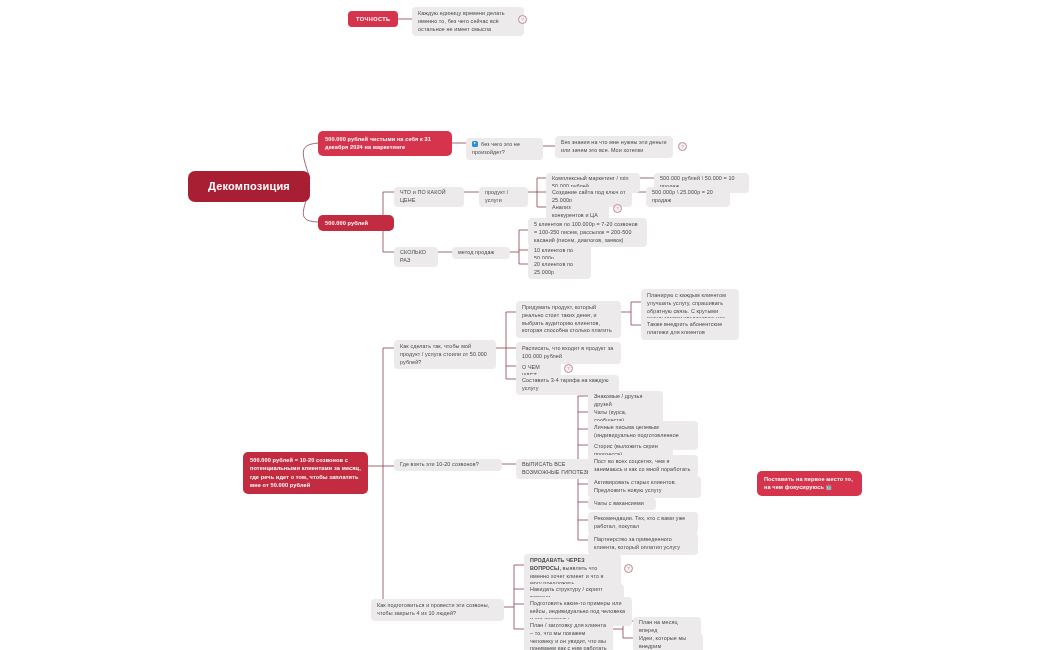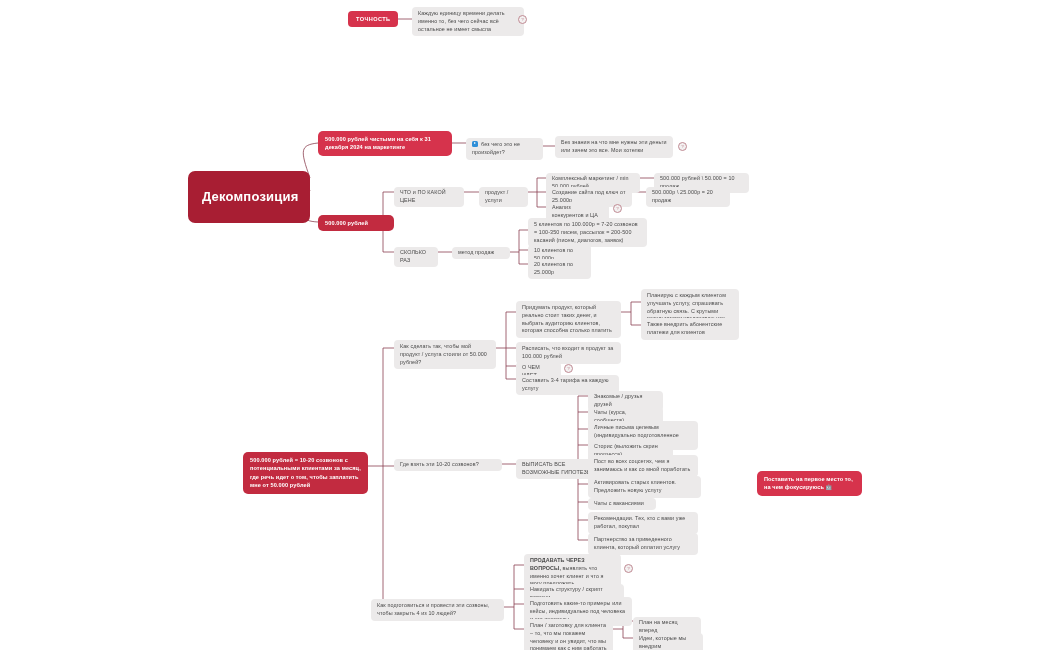--- a/index.html
+++ b/index.html
@@ -22,22 +22,22 @@
   .grey.tight{padding:2px 6px;}
 
   
   .red{
     background:#d6334c;color:#ffffff;border-radius:5px;
     padding:4px 7px;font-size:5.6px;line-height:1.5;font-weight:bold;
     letter-spacing:.1px;
   }
   .red.deep{background:#c22b40;}
   .red.root{
-    background:#a81e33;font-size:13px;border-radius:7px;
-    padding:16px 14px;letter-spacing:.2px;font-weight:bold;
+    background:#a81e33;font-size:11px;border-radius:7px;
+    padding:7px 14px;letter-spacing:.2px;font-weight:bold;
   }
   .red.tag{
     background:#d6334c;font-size:5.6px;padding:4px 8px;border-radius:4px;
     text-align:center;letter-spacing:.4px;
   }
 
   .bold{font-weight:bold;}
 
   
   .note-dot{

